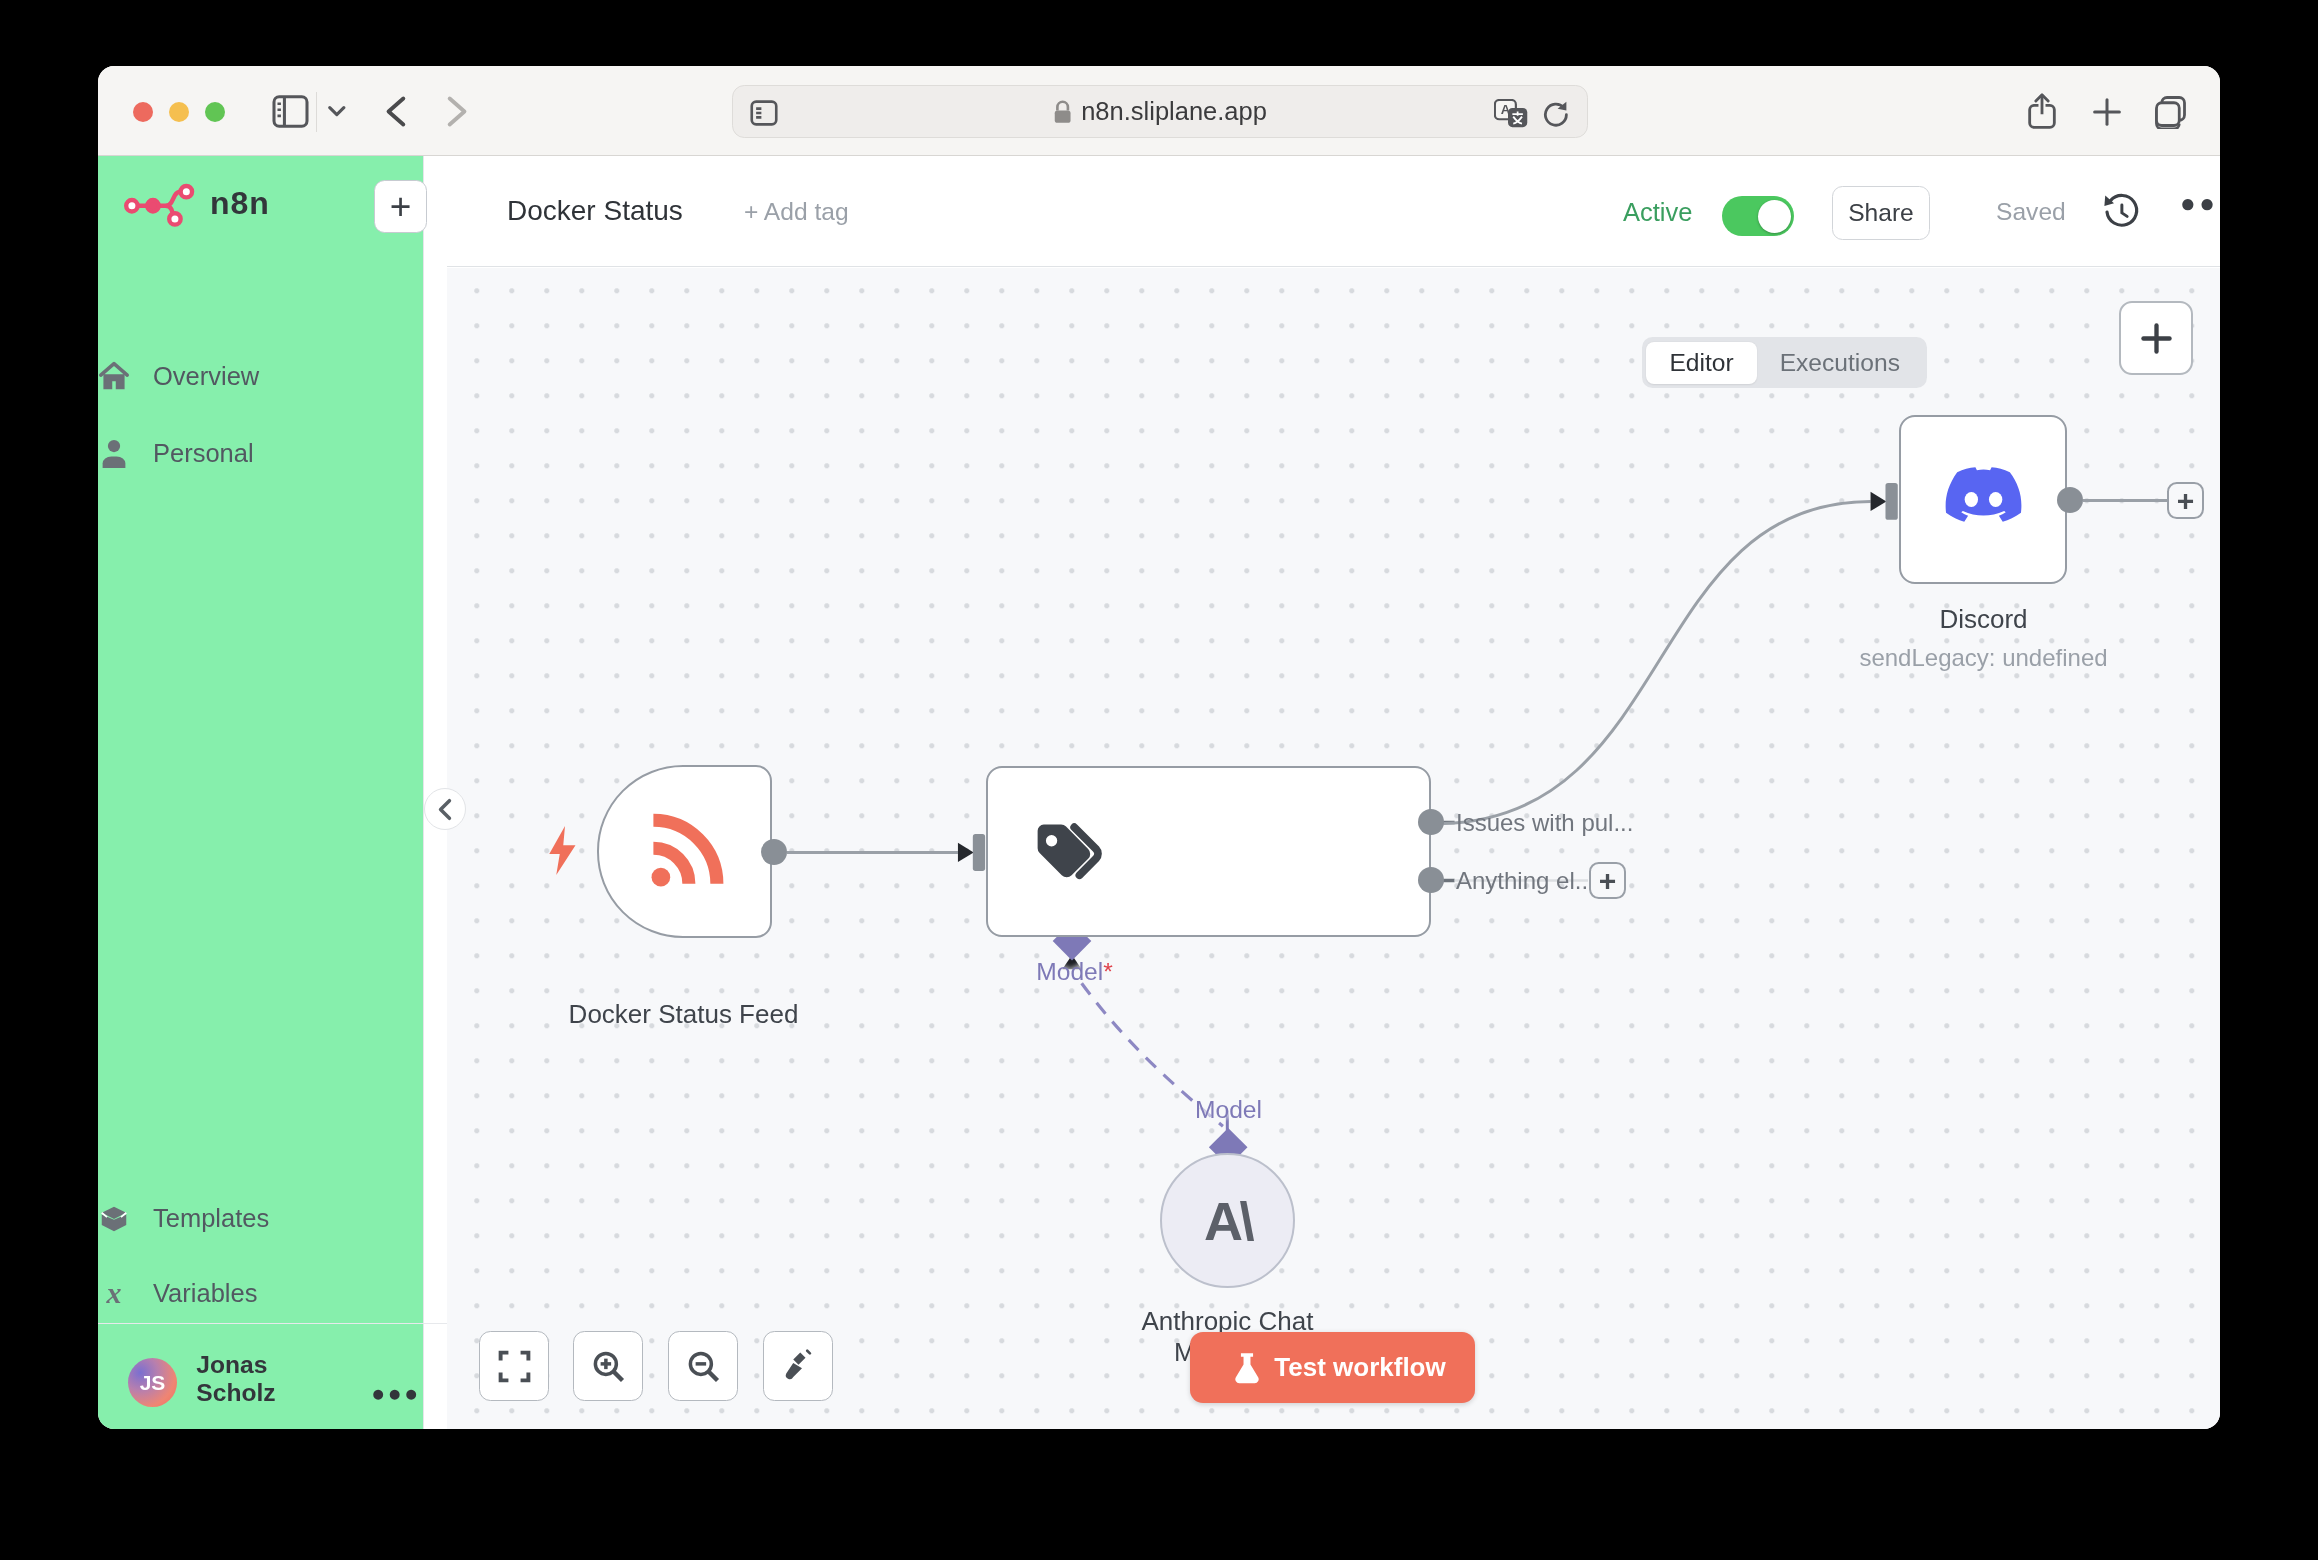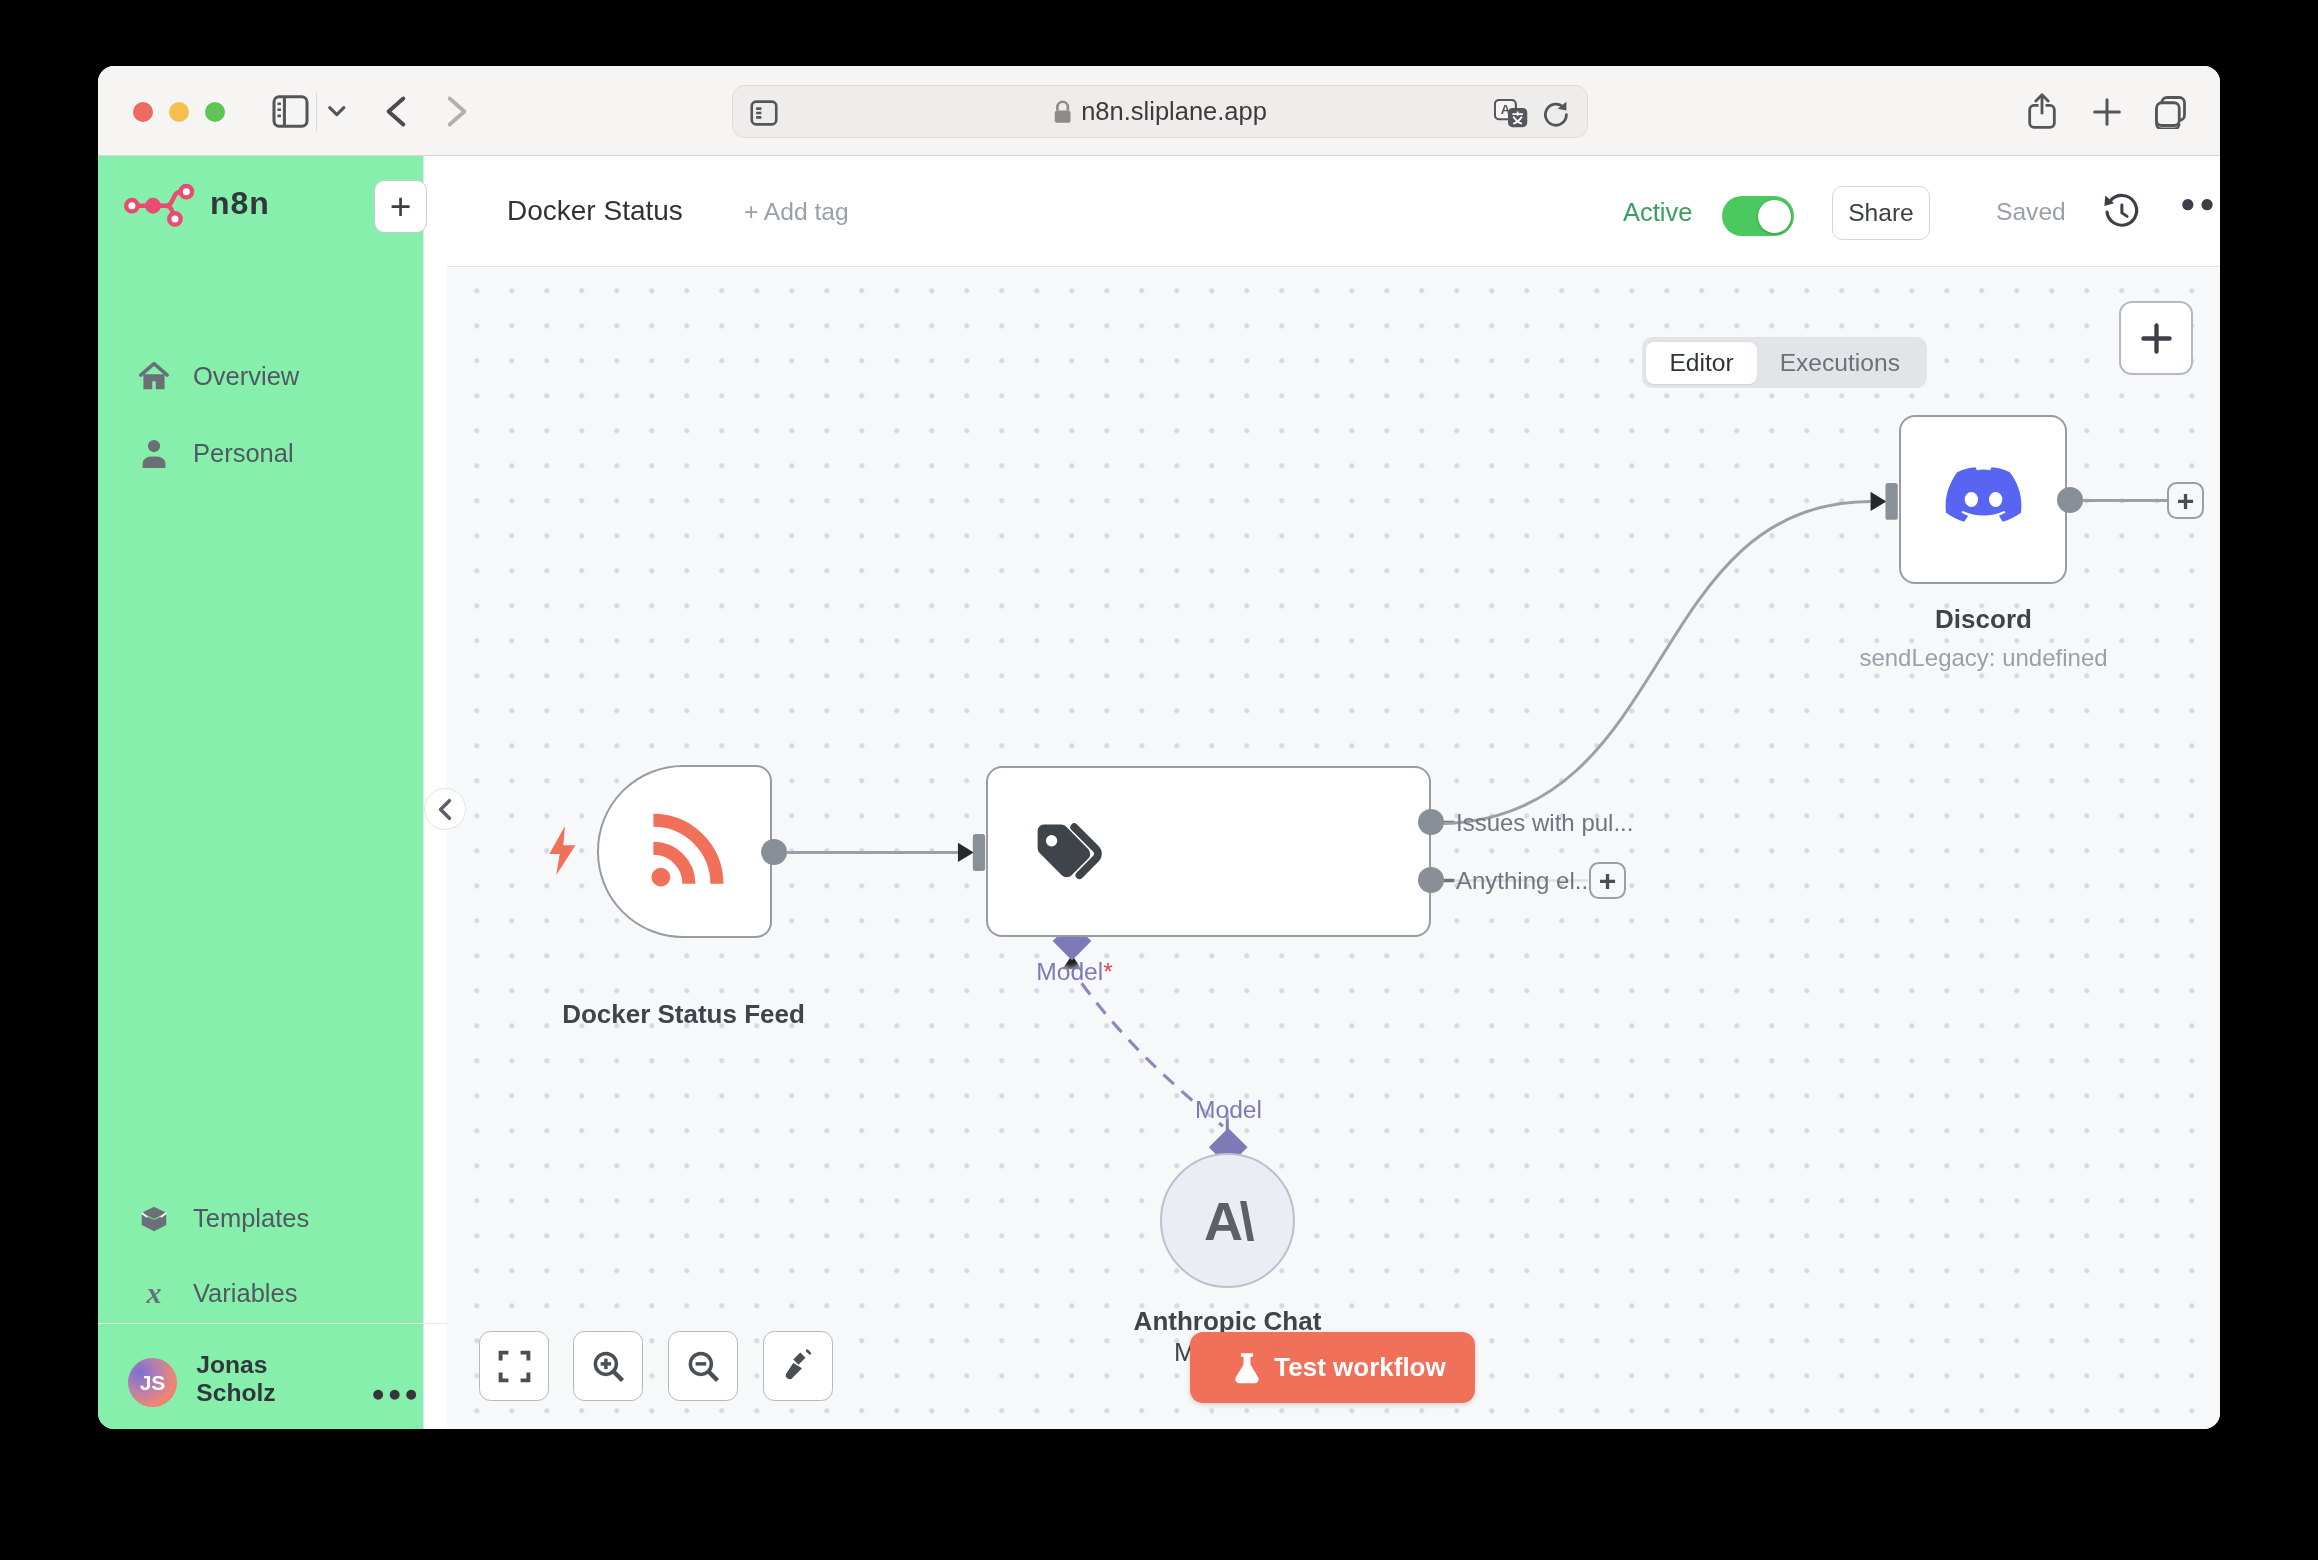--- a/index.html
+++ b/index.html
@@ -23,21 +23,21 @@
   .reader-ico { position:absolute; left:16px; top:12.3px; }
   .trans-ico { position:absolute; right:58px; top:12.3px; }
   .reload-ico { position:absolute; right:17.6px; top:13px; }
 
   
   .sidebar { position:absolute; left:0; top:90px; width:326px; height:1273px; background:#86efac; border-right:0.9px solid #e4e6e9; }
   .logo-row { position:absolute; left:26px; top:24.6px; display:flex; align-items:center; gap:14px; }
   .logo-text { font-size:32px; font-weight:bold; color:#33363b; letter-spacing:0.9px; }
   .sb-plus { position:absolute; left:276px; top:24px; width:53px; height:53px; border:1.8px solid #c7cbd1; border-radius:10.5px;
     background:#fff; display:flex; align-items:center; justify-content:center; color:#3c4046; font-size:37px; font-weight:300; line-height:1; }
-  .sb-item { position:absolute; left:0; width:349px; height:58px; display:flex; align-items:center; gap:23px; padding-left:40px;
+  .sb-item { position:absolute; left:0; width:349px; height:58px; display:flex; align-items:center; gap:23px; 
     color:#525861; font-size:25.5px; }
   .sb-item .ic { width:32px; display:flex; justify-content:center; color:#6b7077; }
   .sb-chev { position:absolute; right:53px; color:#9aa0a8; }
   .sb-divider { position:absolute; left:0; top:1167px; width:349px; height:0.9px; background:#e7e9ec; }
   .user-row { position:absolute; left:30px; top:1195px; width:298px; display:flex; align-items:flex-end; gap:19.3px; }
   .avatar { width:49px; height:49px; border-radius:50%; background:radial-gradient(circle at 25% 30%, #7a6fd0 0%, #b77fae 35%, #ef8573 70%, #ee6d5d 100%);
     color:#fff; font-size:21px; font-weight:bold; display:flex; align-items:center; justify-content:center; }
   .user-name { font-size:24.6px; color:#33363b; font-weight:600; flex:1; }
   .user-dots { color:#33363b; font-size:23px; letter-spacing:2.6px; padding-right:5.3px; }
 
@@ -61,21 +61,21 @@
 
   
   .canvas { position:absolute; left:349px; top:202px; width:1773px; height:1161px; background:#f7f8fa;
     background-image:radial-gradient(circle, #d7dade 2.3px, transparent 2.4px); background-size:35px 35px; background-position:12.3px 5.3px; }
   .edges { position:absolute; left:0; top:0; z-index:1; }
   .node { position:absolute; background:#fff; border:2.6px solid #969ca4; z-index:5; }
   .node-feed { left:150px; top:497px; width:175px; height:173px; border-radius:86px 16px 16px 86px; }
   .node-classifier { left:539px; top:498px; width:445px; height:171px; border-radius:16px; }
   .node-discord { left:1452px; top:147px; width:168px; height:169px; border-radius:16px; }
   .node-anthropic { left:713px; top:885px; width:135px; height:135px; border-radius:50%; background:#ececf4; border-color:#bcc0cc; }
-  .node-label { position:absolute; text-align:center; font-size:26px; color:#3f444b; font-weight:700; z-index:4; }
+  .node-label { position:absolute; text-align:center; font-size:26px; color:#3f444b; font-weight:400; z-index:4; }
   .node-sublabel { position:absolute; text-align:center; font-size:24px; color:#9aa0a8; z-index:4; }
   .classifier-title { position:absolute; left:692px; top:535px; width:281px; font-size:27px; line-height:34px; font-weight:600; color:#40454c; z-index:6; }
   .port-dot { position:absolute; width:26px; height:26px; border-radius:50%; background:#898f96; z-index:7; }
   .port-label { position:absolute; font-size:24px; color:#71767e; z-index:6; white-space:nowrap; }
   .plus-sq { position:absolute; width:37px; height:37px; border:2.6px solid #999fa7; border-radius:9.7px; background:#f7f8fa;
     display:flex; align-items:center; justify-content:center; color:#4a4f55; font-size:30px; font-weight:600; line-height:1; z-index:6; }
   .model-port-label { position:absolute; left:553px; top:690px; width:149px; text-align:center; font-size:24.6px; color:var(--port-purple); z-index:6;
     text-shadow:0 0 5.3px #f7f8fa,0 0 5.3px #f7f8fa; }
   .model-port-label .req { color:#e0434c; }
   .model-edge-label { position:absolute; left:720px; top:828px; width:123px; text-align:center; font-size:24.6px; color:var(--port-purple); z-index:6;

